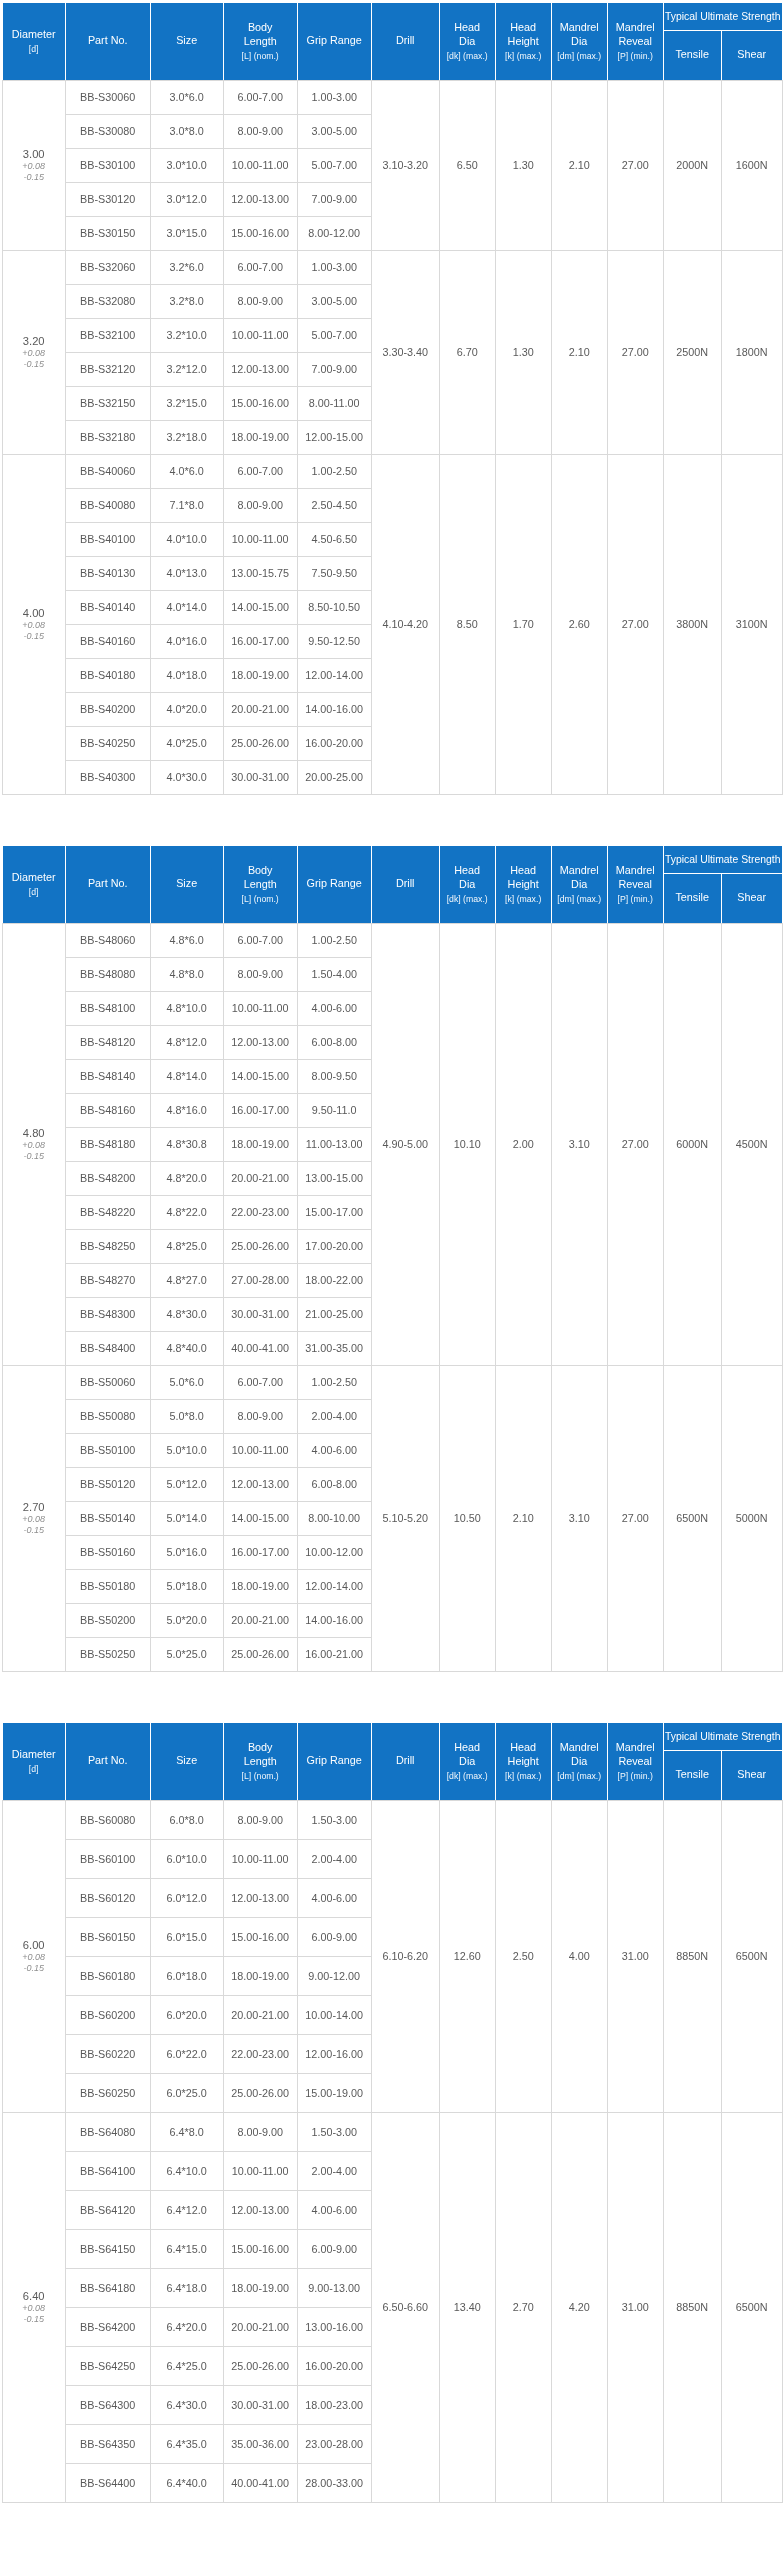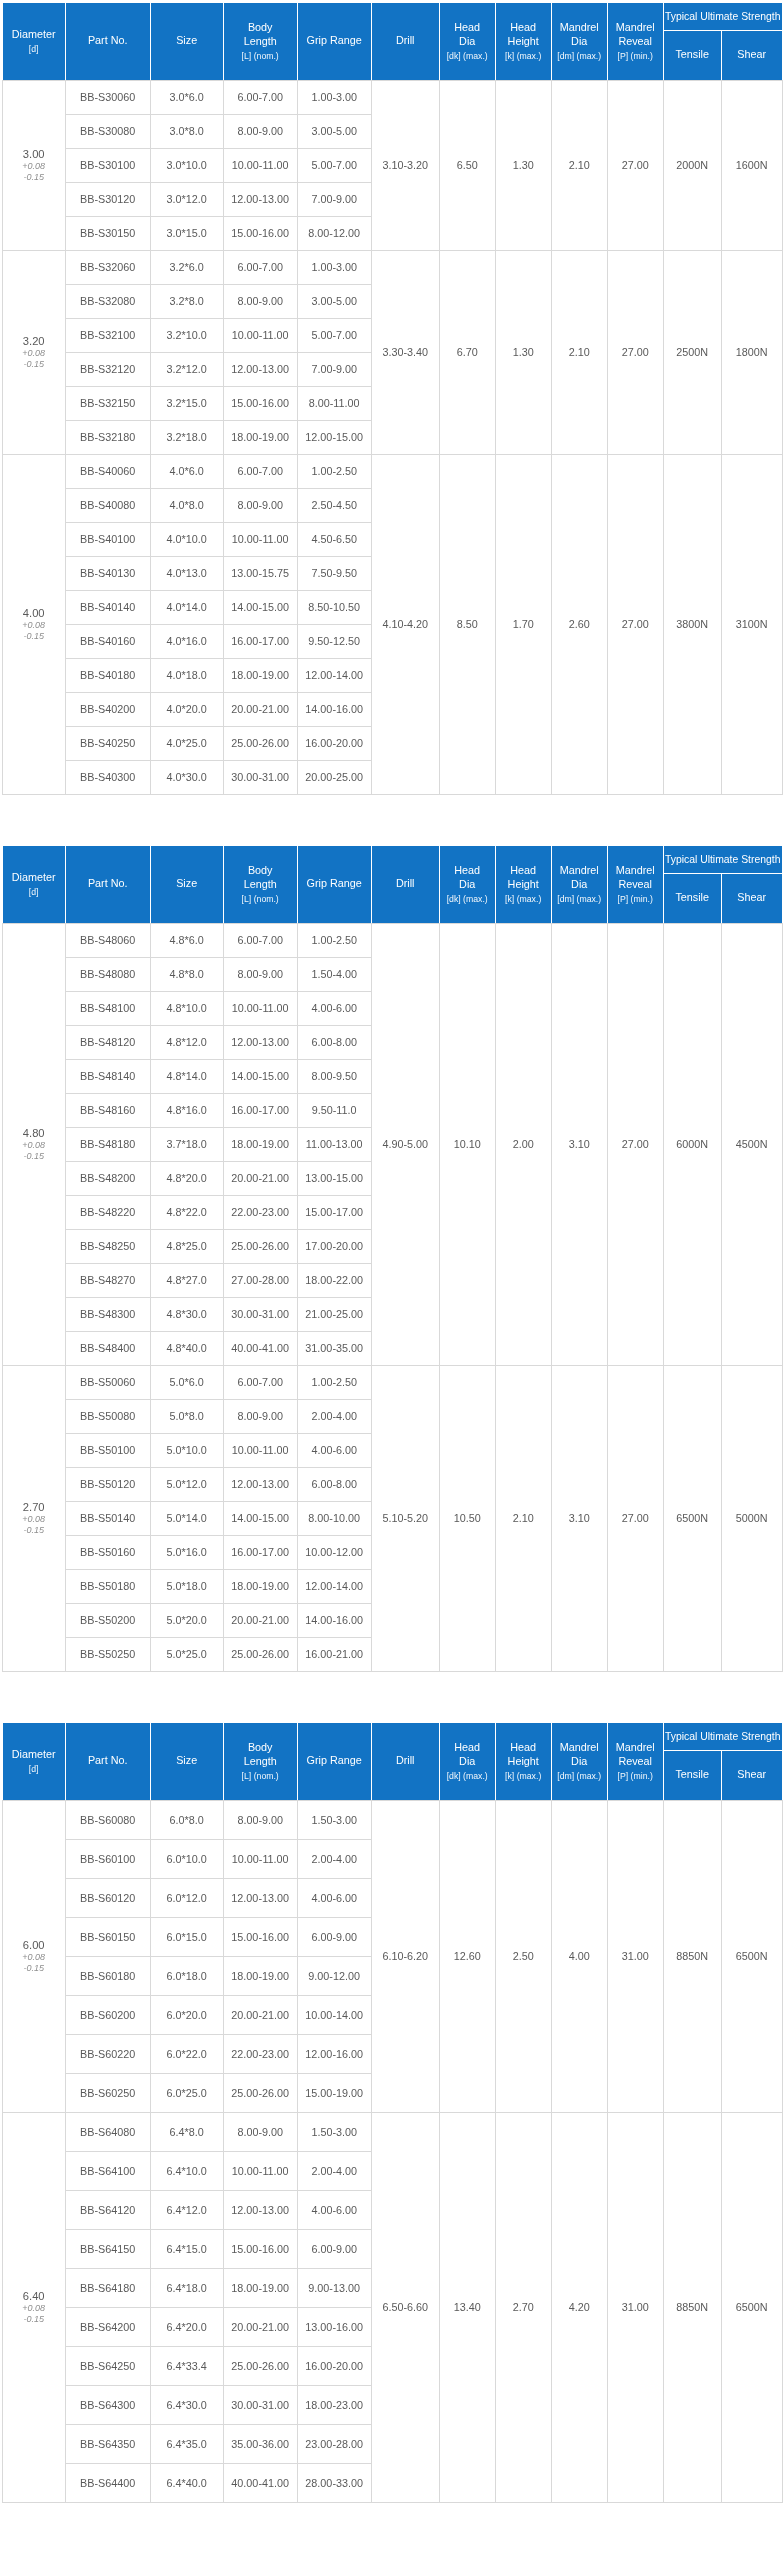--- a/index.html
+++ b/index.html
@@ -213,21 +213,21 @@
             <td class="shared" rowspan="10">4.10-4.20</td>
             <td class="shared" rowspan="10">8.50</td>
             <td class="shared" rowspan="10">1.70</td>
             <td class="shared" rowspan="10">2.60</td>
             <td class="shared" rowspan="10">27.00</td>
             <td class="shared" rowspan="10">3800N</td>
             <td class="shared" rowspan="10">3100N</td>
           </tr>
           <tr>
             <td>BB-S40080</td>
-            <td>4.0*8.0</td>
+            <td>7.1*8.0</td>
             <td>8.00-9.00</td>
             <td>2.50-4.50</td>
           </tr>
           <tr>
             <td>BB-S40100</td>
             <td>4.0*10.0</td>
             <td>10.00-11.00</td>
             <td>4.50-6.50</td>
           </tr>
           <tr>
@@ -389,21 +389,21 @@
             <td>8.00-9.50</td>
           </tr>
           <tr>
             <td>BB-S48160</td>
             <td>4.8*16.0</td>
             <td>16.00-17.00</td>
             <td>9.50-11.0</td>
           </tr>
           <tr>
             <td>BB-S48180</td>
-            <td>3.7*18.0</td>
+            <td>4.8*30.8</td>
             <td>18.00-19.00</td>
             <td>11.00-13.00</td>
           </tr>
           <tr>
             <td>BB-S48200</td>
             <td>4.8*20.0</td>
             <td>20.00-21.00</td>
             <td>13.00-15.00</td>
           </tr>
           <tr>
@@ -679,21 +679,21 @@
             <td>9.00-13.00</td>
           </tr>
           <tr>
             <td>BB-S64200</td>
             <td>6.4*20.0</td>
             <td>20.00-21.00</td>
             <td>13.00-16.00</td>
           </tr>
           <tr>
             <td>BB-S64250</td>
-            <td>6.4*33.4</td>
+            <td>6.4*25.0</td>
             <td>25.00-26.00</td>
             <td>16.00-20.00</td>
           </tr>
           <tr>
             <td>BB-S64300</td>
             <td>6.4*30.0</td>
             <td>30.00-31.00</td>
             <td>18.00-23.00</td>
           </tr>
           <tr>

